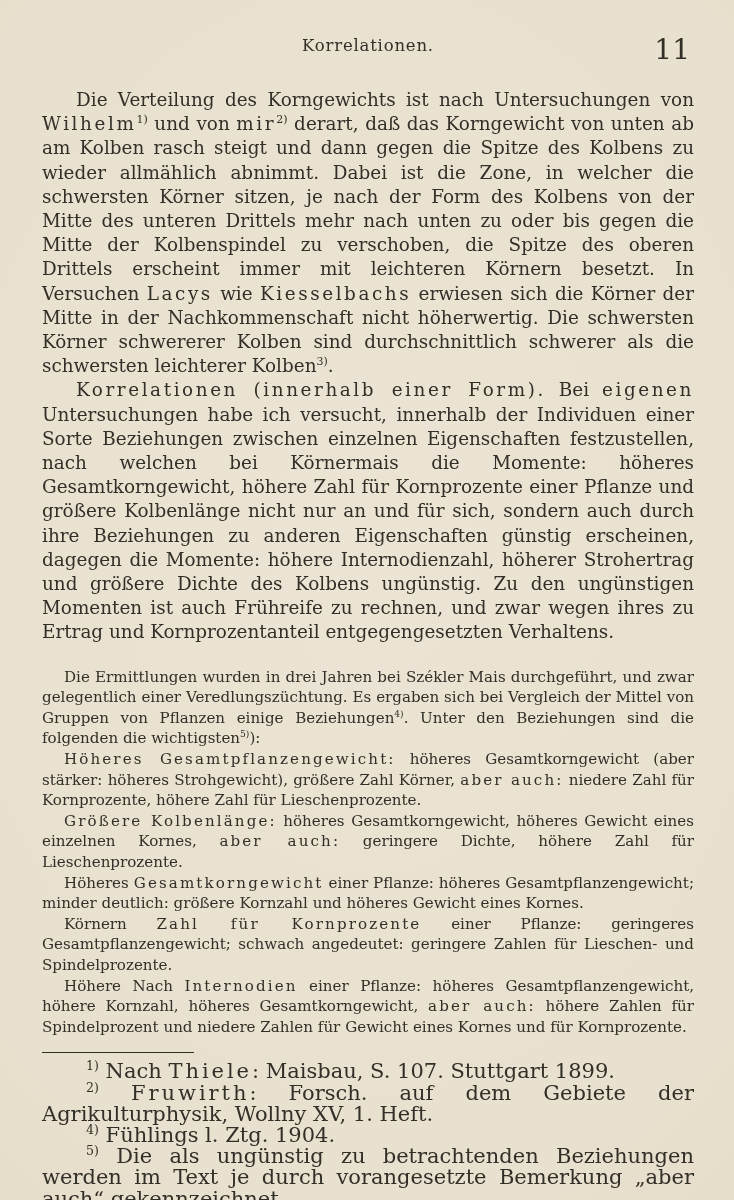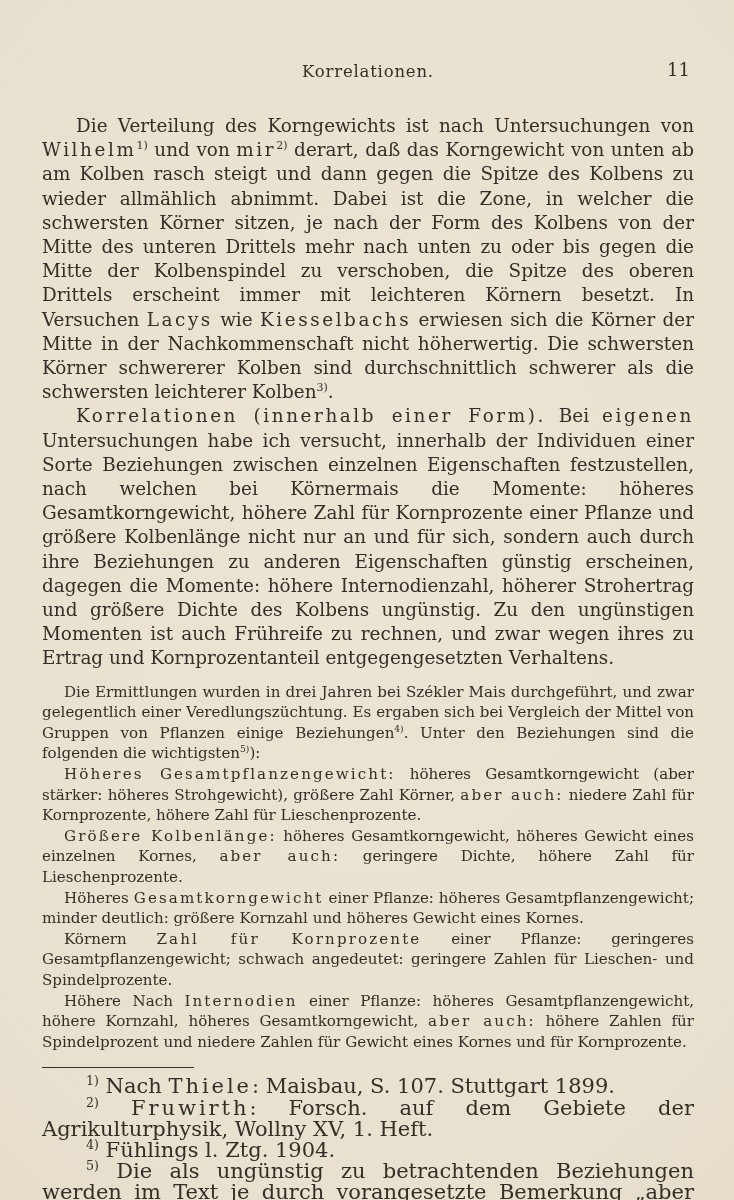--- a/index.html
+++ b/index.html
@@ -24,46 +24,45 @@
       radial-gradient(ellipse 120% 100% at 50% 45%,
         rgba(255,255,255,0.10) 0%,
         rgba(255,255,255,0.00) 55%,
         rgba(120,100,60,0.10) 100%),
       var(--paper, #e9e1cf);
   }
   .header {
     position: relative;
     height: 26px;
     margin-bottom: 26px;
-    margin-top: 26px;
   }
   .running-title {
     position: absolute;
     left: 0; right: 0;
     text-align: center;
     font-size: 16.5px;
     letter-spacing: 0.8px;
   }
   .page-number {
     position: absolute;
     right: 4px;
     top: -3px;
-    font-size: 18px;
+    font-size: 28px;
   }
   p { margin: 0; }
   .body-par {
     text-align: justify;
     text-indent: 34px;
     font-size: 18.4px;
     line-height: 24.2px;
     hyphens: auto;
     -webkit-hyphens: auto;
   }
   .petit-block {
-    margin-top: 11px;
+    margin-top: 22px;
   }
   .petit-par {
     text-align: justify;
     text-indent: 22px;
     font-size: 15.1px;
     line-height: 20.6px;
     hyphens: auto;
     -webkit-hyphens: auto;
   }
   .footnote-rule {

